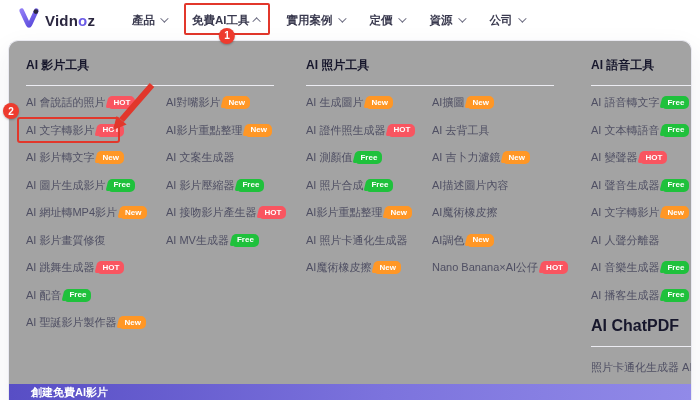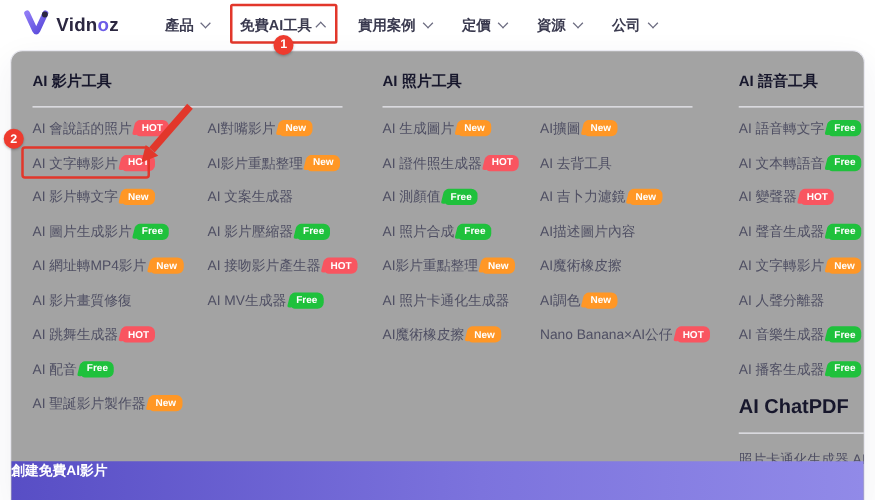--- a/index.html
+++ b/index.html
@@ -50,23 +50,23 @@
                    background:inherit; transform:skewX(-14deg); border-radius:2px; z-index:0; }
   .b-hot  { background:#f95560; }
   .b-new  { background:#ff9726; }
   .b-free { background:#1fc13c; }
 
   .chatpdf-title { font-size:16px; font-weight:bold; color:#17172c; margin:8px 0 0; }
   .chatpdf-div { height:1px; background:#ececf2; margin:11px 0 0; width:102px; }
   .chatpdf-link { display:inline-block; margin-top:13px; font-size:11px; color:#4f4f63;
                   text-decoration:none; cursor:pointer; }
 
-  .footer-cta { position:absolute; left:0; right:0; bottom:0; height:31px;
+  .footer-cta { position:absolute; left:0; right:0; bottom:0; height:16px;
                 background:linear-gradient(90deg,#584ec5 0%, #7c73dd 55%, #918ae8 100%);
-                display:flex; align-items:flex-start; cursor:pointer; }
+                display:flex; align-items:flex-end; padding-left:22px; cursor:pointer; }
   .footer-cta span { color:#fff; font-size:11px; font-weight:bold; }
 
   
   .anno-box2 { position:absolute; left:17px; top:117px; width:103px; height:26px;
                border:2.5px solid #e2372b; border-radius:3px; z-index:20; pointer-events:none; }
   .step-2 { left:3px; top:103px; }
   .anno-arrow { position:absolute; left:108px; top:80px; width:52px; height:55px;
                 z-index:21; pointer-events:none; }
 </style>
 </head>

